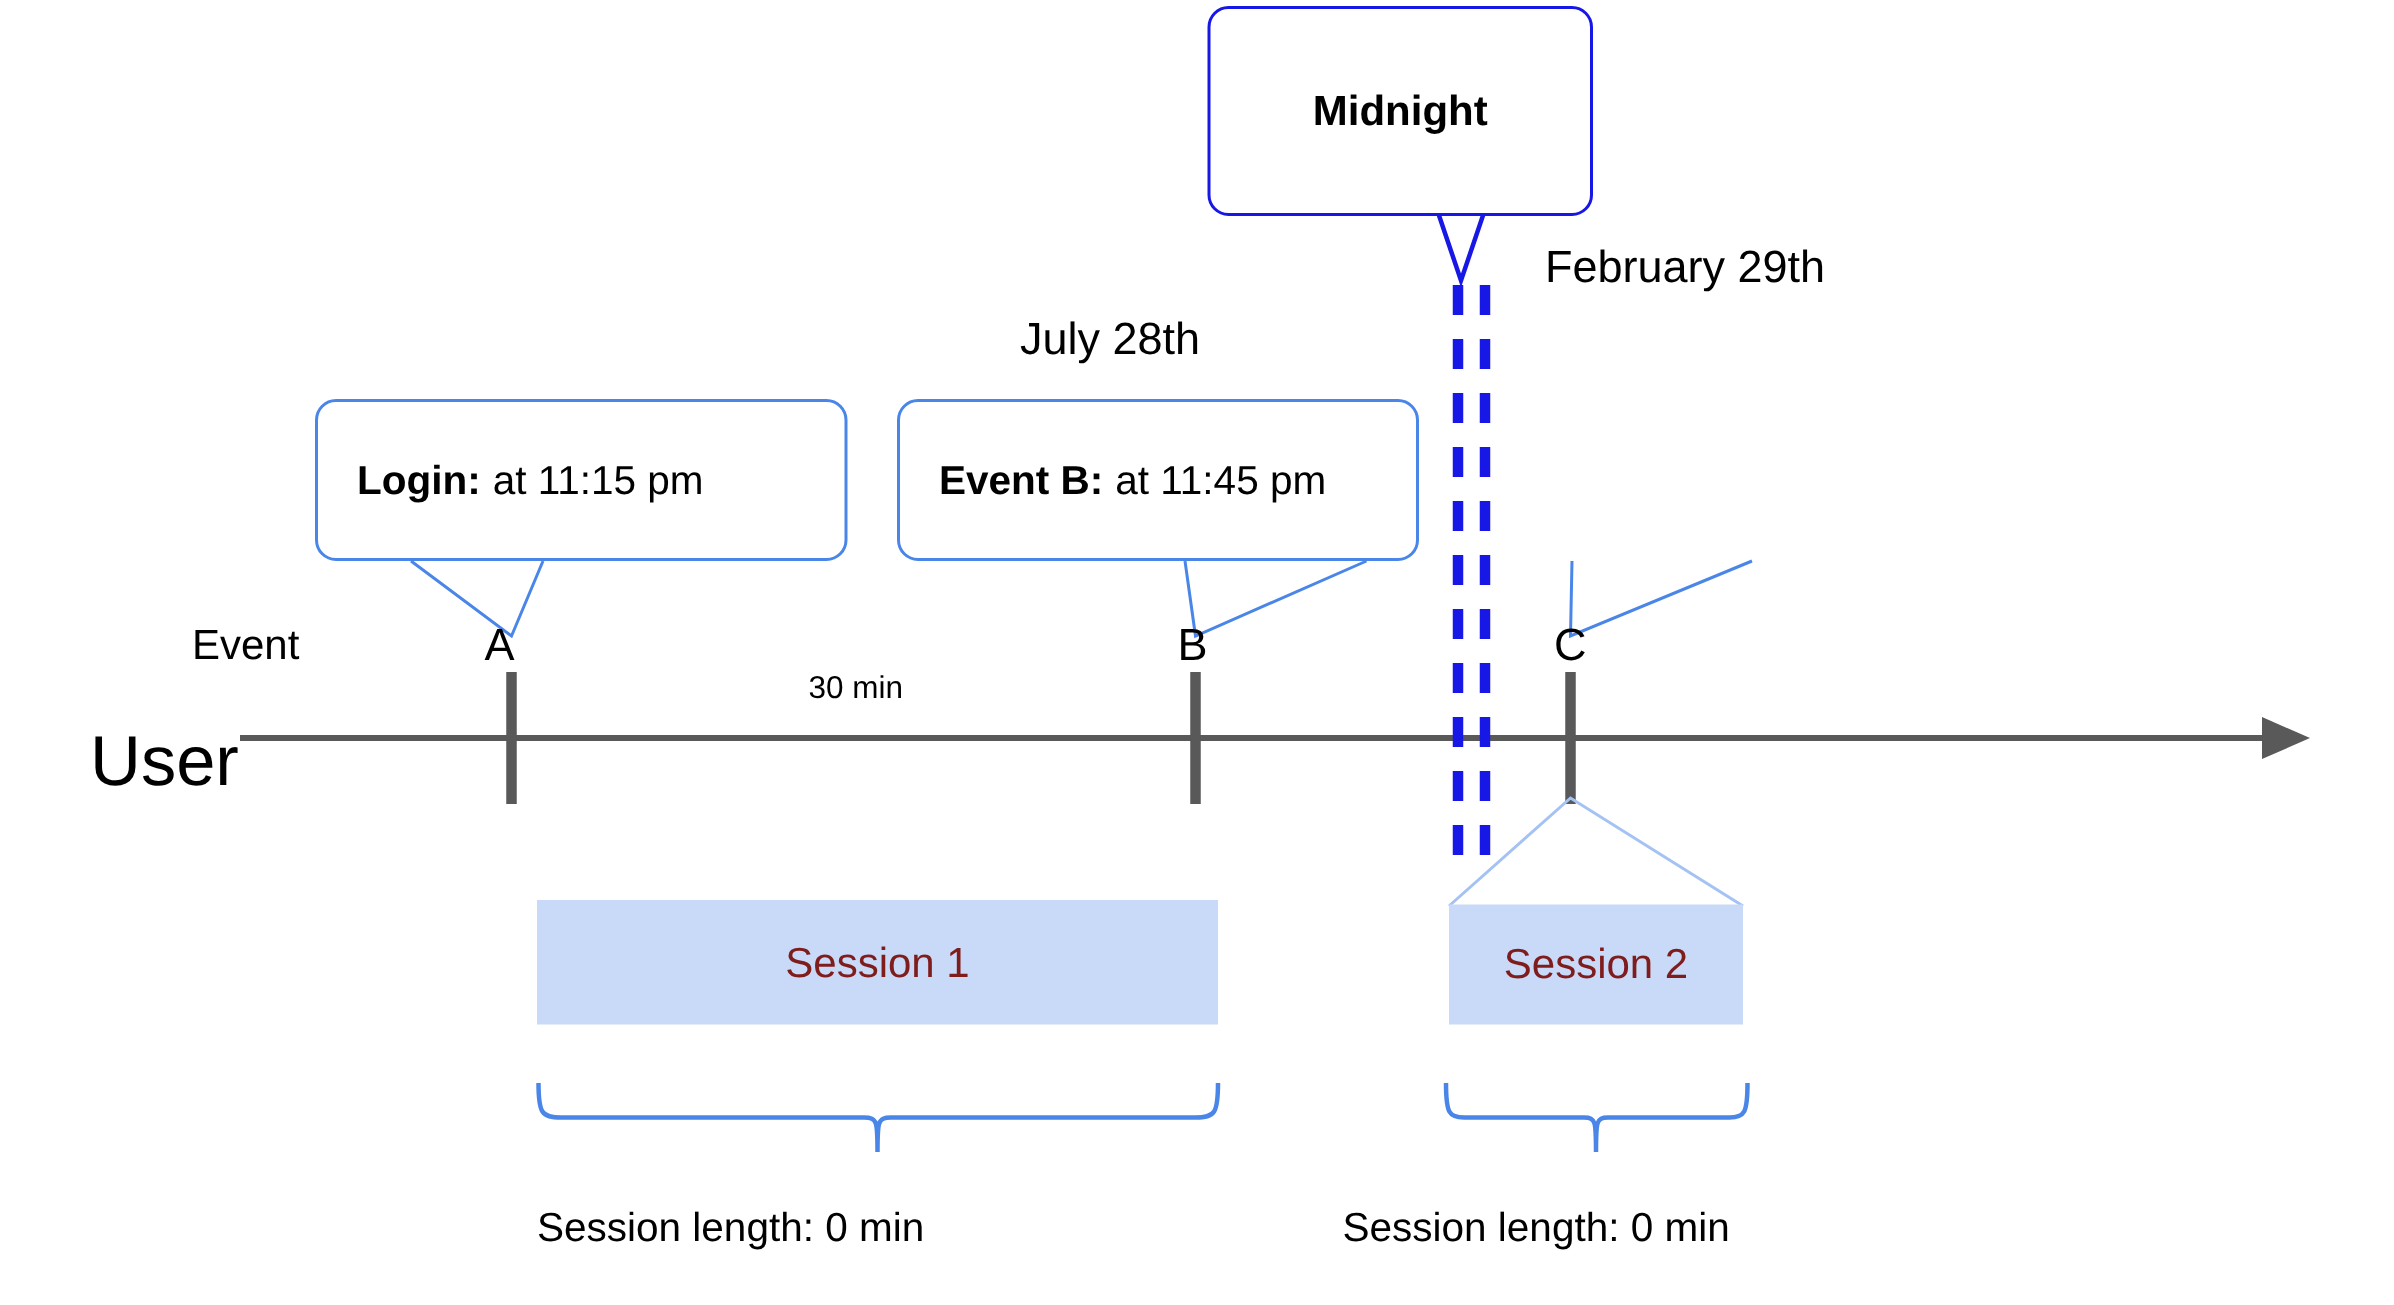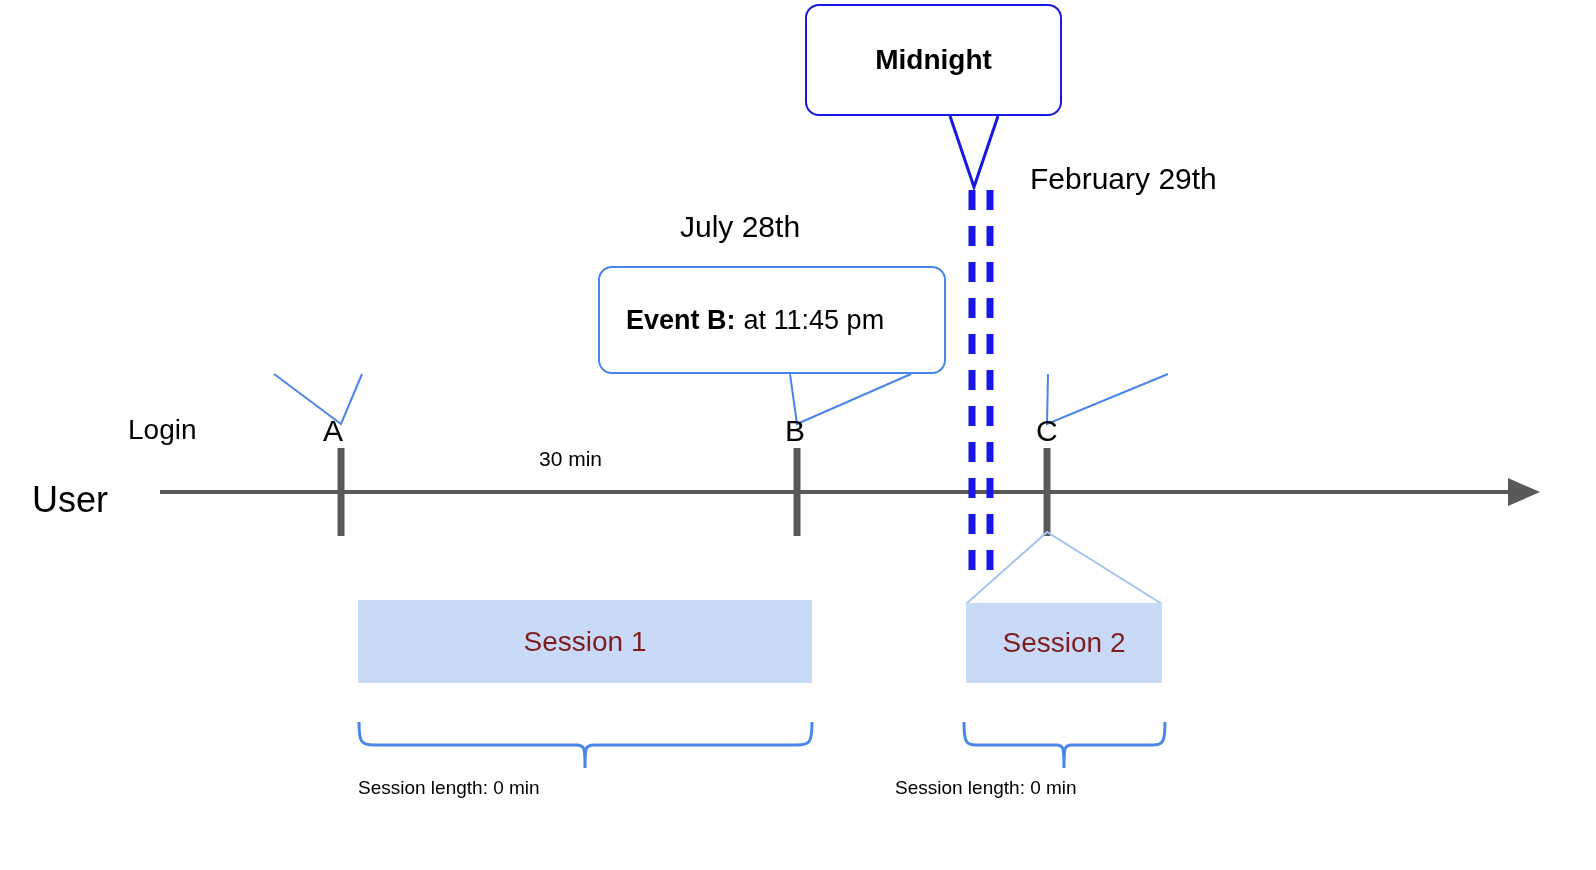--- a/index.html
+++ b/index.html
@@ -24,22 +24,22 @@
     width: 1596px;
     height: 870px;
   }
   .txt {
     position: absolute;
     white-space: nowrap;
     color: #000000;
     font-family: "Liberation Sans", sans-serif;
   }
   .lbl-user {
-    font-size: 36px;
-    left: 32px;
+    font-size: 47px;
+    left: 60px;
     top: 479px;
     letter-spacing: 0px;
     text-align: center;
   }
   .lbl-events {
     font-size: 28px;
     left: 128px;
     top: 414px;
   }
   .lbl-date {
@@ -54,43 +54,43 @@
   }
   .lbl-a { left: 323px; }
   .lbl-b { left: 785px; }
   .lbl-c { left: 1036px; }
   .lbl-30min {
     font-size: 21px;
     left: 539px;
     top: 447px;
   }
   .lbl-sesslen {
-    font-size: 19px;
-    top: 777px;
+    font-size: 27px;
+    top: 803px;
   }
   .lbl-sesslen-1 { left: 358px; }
   .lbl-sesslen-2 { left: 895px; }
   .callout {
     position: absolute;
     box-sizing: border-box;
     border: 2px solid #4a86e8;
     border-radius: 14px;
     background: #ffffff;
     font-size: 27px;
     color: #000000;
     display: flex;
     align-items: center;
     padding-left: 26px;
   }
   .callout b { font-weight: bold; margin-right: 8px; }
   .callout-login  { left: 210px; top: 266px; width: 355px; height: 108px; }
   .callout-eventb { left: 598px; top: 266px; width: 348px; height: 108px; }
   .callout-logout { left: 1000px; top: 266px; width: 355px; height: 108px; }
   .callout-midnight {
-    left: 805px; top: 4px; width: 257px; height: 112px;
+    left: 805px; top: 4px; width: 257px; height: 140px;
     border: 2px solid #1818e6;
     border-radius: 14px;
     justify-content: center;
     padding-left: 0;
     font-weight: bold;
     font-size: 28px;
   }
   .session-box {
     position: absolute;
     background: #c9daf8;
@@ -139,28 +139,32 @@
              C 1064,748 1064,745 1072,745 L 1153,745 C 1163,745 1165,742 1165,722" fill="none" stroke="#4a86e8" stroke-width="3"></path>
   </svg>
 
   <div class="callout callout-midnight">
     <span>Midnight</span>
   </div>
 
   <div class="txt lbl-date lbl-date-28">July 28th</div>
   <div class="txt lbl-date lbl-date-29">February 29th</div>
 
+  <div class="callout callout-login">
+    <b>Login:</b>
+    <span>at 11:15 pm</span>
+  </div>
 
   <div class="callout callout-eventb">
     <b>Event B:</b>
     <span>at 11:45 pm</span>
   </div>
 
 
-  <div class="txt lbl-events">Login</div>
+  <div class="txt lbl-events">Event</div>
   <div class="txt lbl-user">User</div>
 
   <div class="txt lbl-point lbl-a">A</div>
   <div class="txt lbl-point lbl-b">B</div>
   <div class="txt lbl-point lbl-c">C</div>
 
   <div class="txt lbl-30min">30 min</div>
 
   <div class="session-box session-1">
     <span>Session 1</span>

